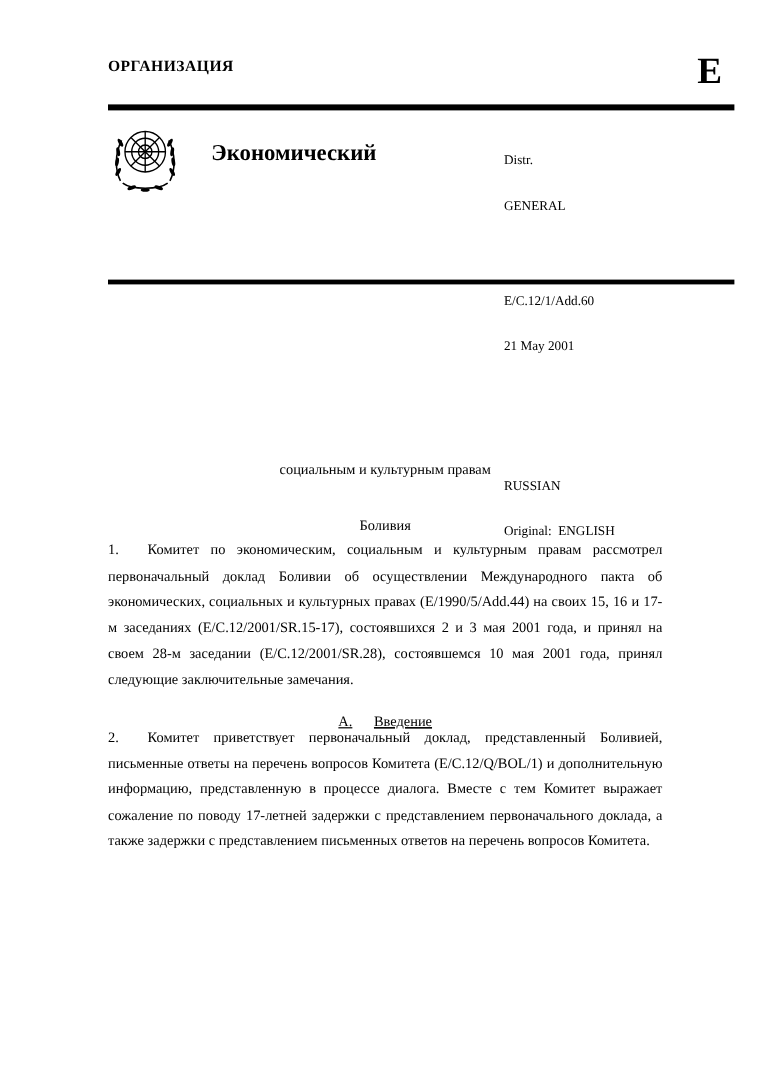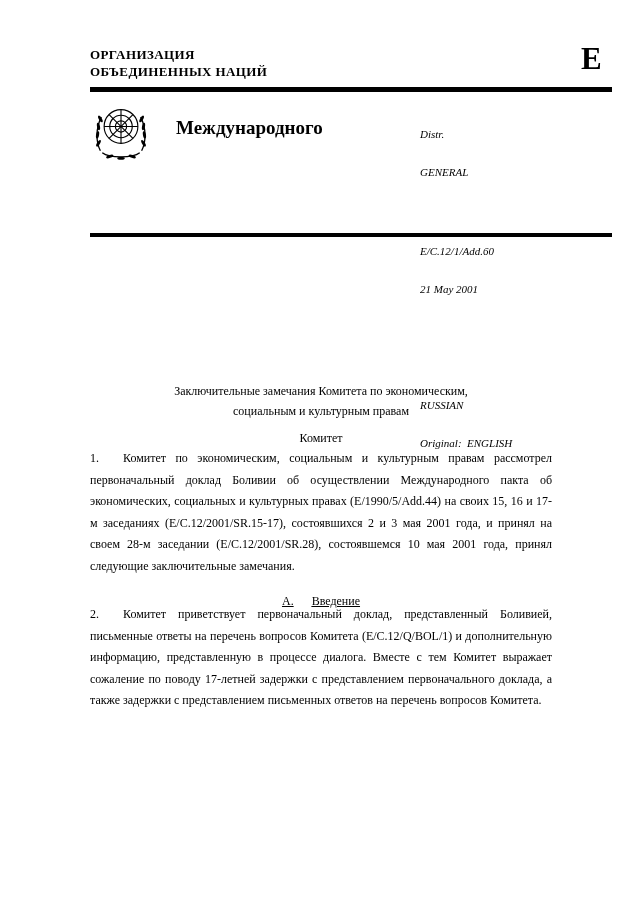--- a/index.html
+++ b/index.html
@@ -32,21 +32,21 @@
   .emblem {
     position: absolute; left: 91px; top: 100px;
     width: 60px; height: 66px;
   }
   .council {
     position: absolute; left: 176px; top: 114px;
     font-weight: bold; font-size: 19px; line-height: 28px;
   }
   .distr {
     position: absolute; left: 420px; top: 103px;
-    font-size: 11px; line-height: 12.5px; white-space: pre; font-style: italic;
+    font-size: 11px; line-height: 12.5px; white-space: pre;
   }
   .distr .gap-sm { height: 12px; }
   .distr .gap-md { height: 17px; }
   .committee {
     position: absolute; left: 90px; top: 252px;
     font-size: 11.5px; line-height: 23px; letter-spacing: 0.3px;
   }
   .doc-title {
     position: absolute; left: 90px; top: 322px; width: 462px;
     text-align: center; font-size: 11.5px; line-height: 20px;
@@ -78,21 +78,20 @@
     font-size: 12px; white-space: pre;
   }
 </style>
 </head>
 <body>
 
 <div class="page">
 
   <div class="org-name">
     <div>ОРГАНИЗАЦИЯ</div>
-    <div>ОБЪЕДИНЕННЫХ НАЦИЙ</div>
   </div>
 
   <div class="doc-letter">E</div>
 
   <div class="rule rule-1"></div>
 
   <div class="emblem">
     <svg viewBox="0 0 64 70" width="60" height="66" xmlns="http://www.w3.org/2000/svg">
       <g fill="none" stroke="#000" stroke-width="1.2">
         <circle cx="32" cy="28" r="18"></circle>
@@ -118,45 +117,44 @@
         <ellipse cx="56" cy="28" rx="4" ry="1.6" transform="rotate(100 56 28)"></ellipse>
         <ellipse cx="54" cy="20" rx="4" ry="1.6" transform="rotate(120 54 20)"></ellipse>
         <ellipse cx="20" cy="60" rx="4" ry="1.6" transform="rotate(-20 20 60)"></ellipse>
         <ellipse cx="44" cy="60" rx="4" ry="1.6" transform="rotate(20 44 60)"></ellipse>
         <ellipse cx="32" cy="62" rx="4" ry="1.6"></ellipse>
       </g>
     </svg>
   </div>
 
   <div class="council">
-    <div>Международного</div>
+    <div>Экономический</div>
   </div>
 
   <div class="distr">
     <div>Distr.</div>
     <div>GENERAL</div>
     <div class="gap-md"></div>
     <div>E/C.12/1/Add.60</div>
     <div>21 May 2001</div>
     <div class="gap-md"></div>
     <div class="gap-sm"></div>
     <div>RUSSIAN</div>
     <div>Original:  ENGLISH</div>
   </div>
 
   <div class="rule rule-2"></div>
 
 
 
   <div class="subtitle">
-    <div>Заключительные замечания Комитета по экономическим,</div>
     <div>социальным и культурным правам</div>
   </div>
 
-  <div class="country">Комитет</div>
+  <div class="country">Боливия</div>
 
   <p class="body-para para-1"><span class="pnum">1.</span><span>Комитет по экономическим, социальным и культурным правам рассмотрел первоначальный доклад Боливии об осуществлении Международного пакта об экономических, социальных и культурных правах (E/1990/5/Add.44) на своих 15, 16 и 17-м заседаниях (E/C.12/2001/SR.15-17), состоявшихся 2 и 3 мая 2001 года, и принял на своем 28-м заседании (E/C.12/2001/SR.28), состоявшемся 10 мая 2001 года, принял следующие заключительные замечания.</span></p>
 
   <div class="section-heading">
     <span class="section-label">A.</span><span class="underline">Введение</span>
   </div>
 
   <p class="body-para para-2"><span class="pnum">2.</span><span>Комитет приветствует первоначальный доклад, представленный Боливией, письменные ответы на перечень вопросов Комитета (E/C.12/Q/BOL/1) и дополнительную информацию, представленную в процессе диалога.  Вместе с тем Комитет выражает сожаление по поводу 17-летней задержки с представлением первоначального доклада, а также задержки с представлением письменных ответов на перечень вопросов Комитета.</span></p>
 
   <div class="footer">GE.01-49559    (R)</div>

